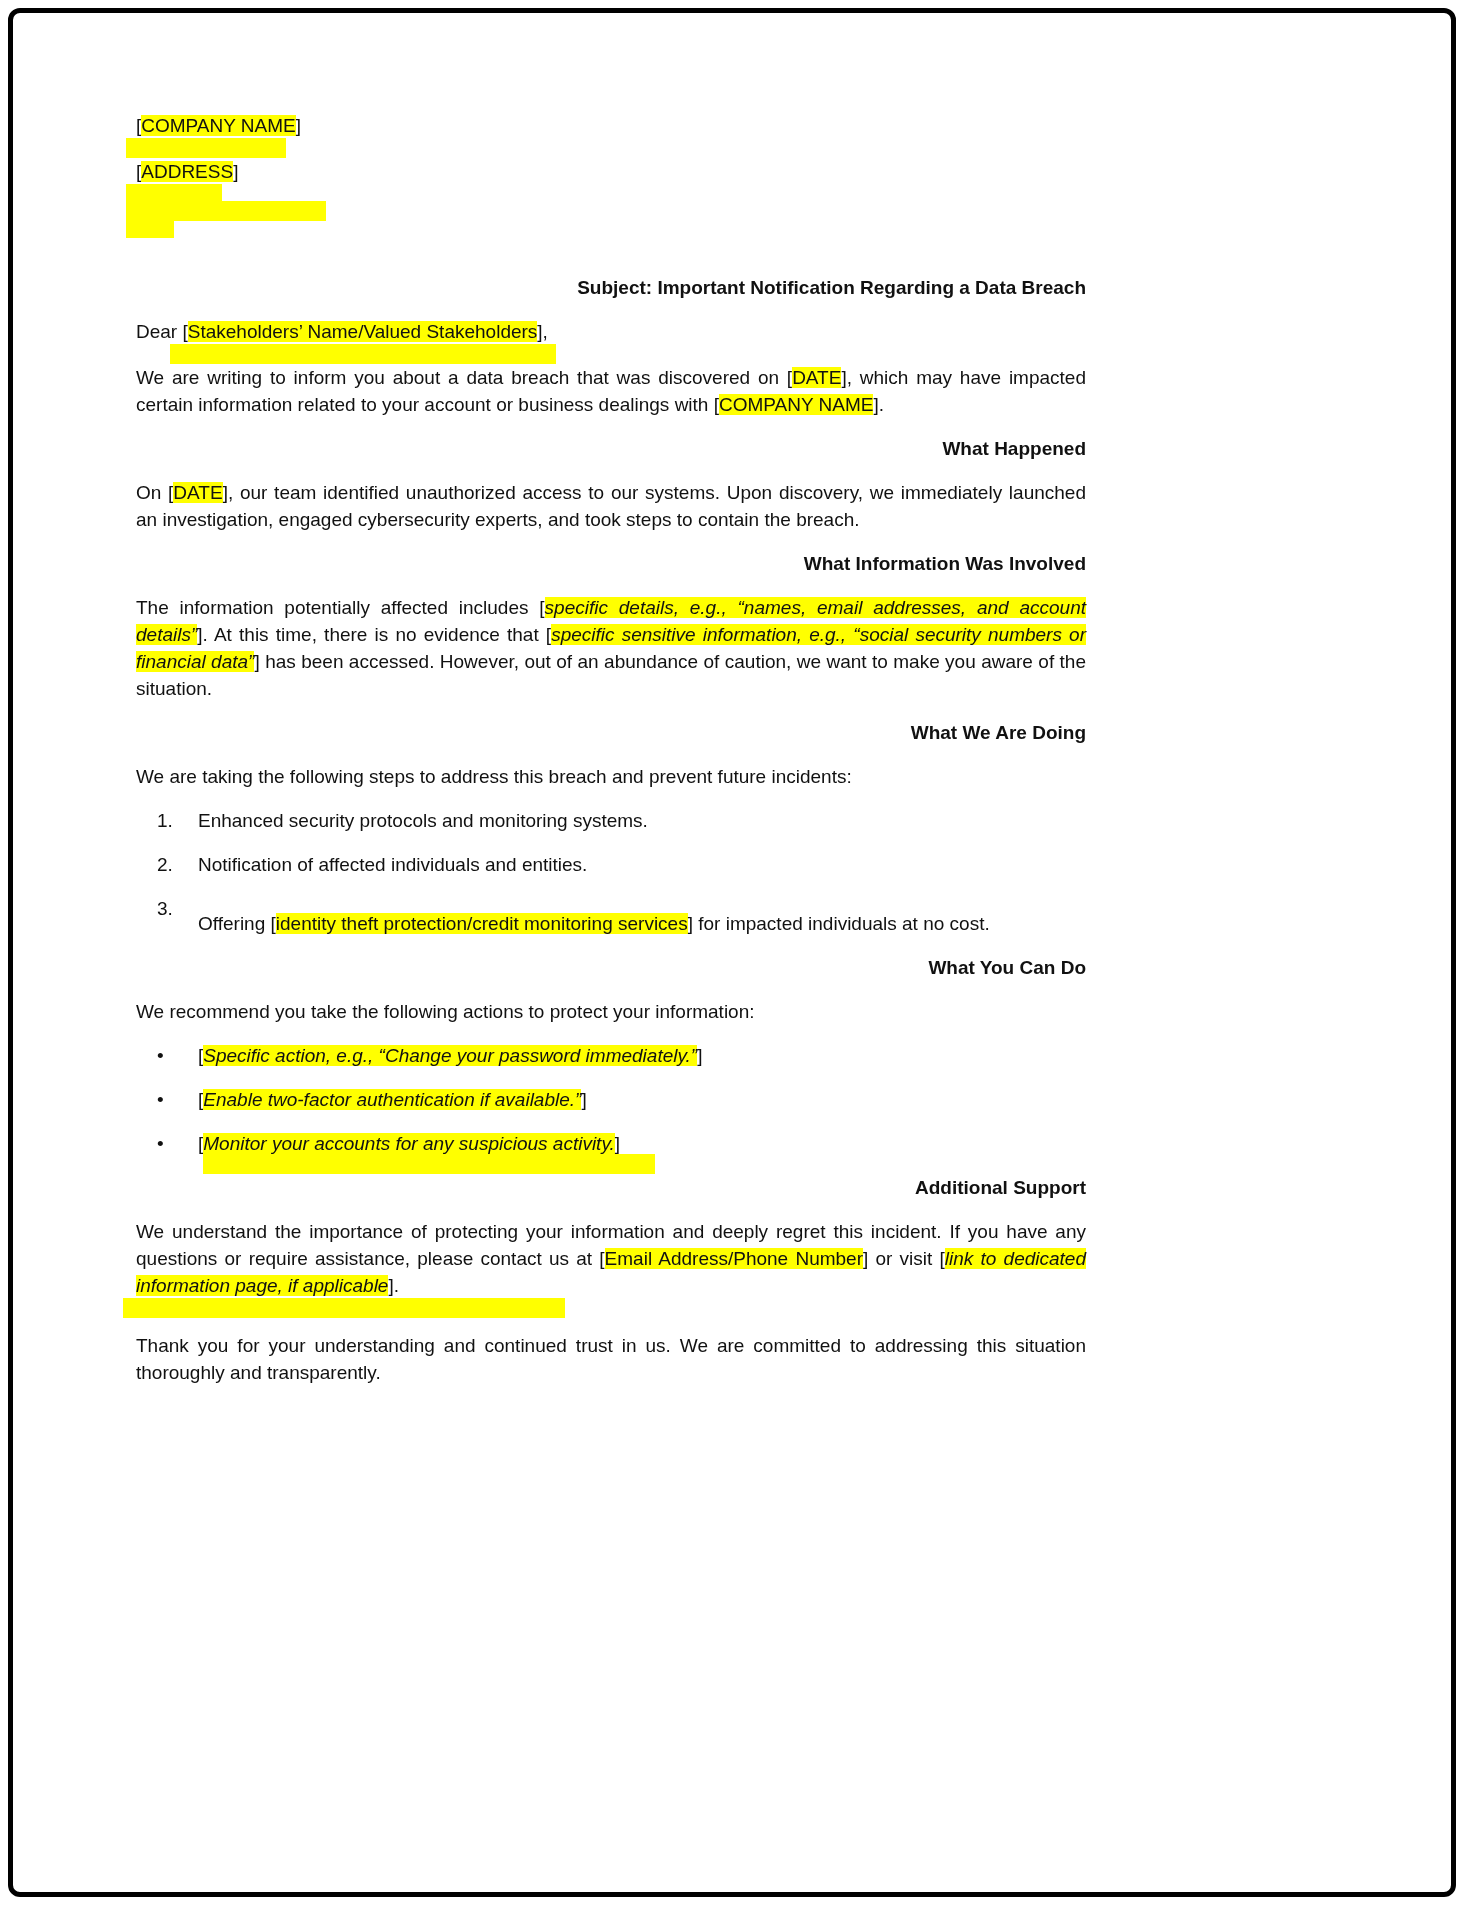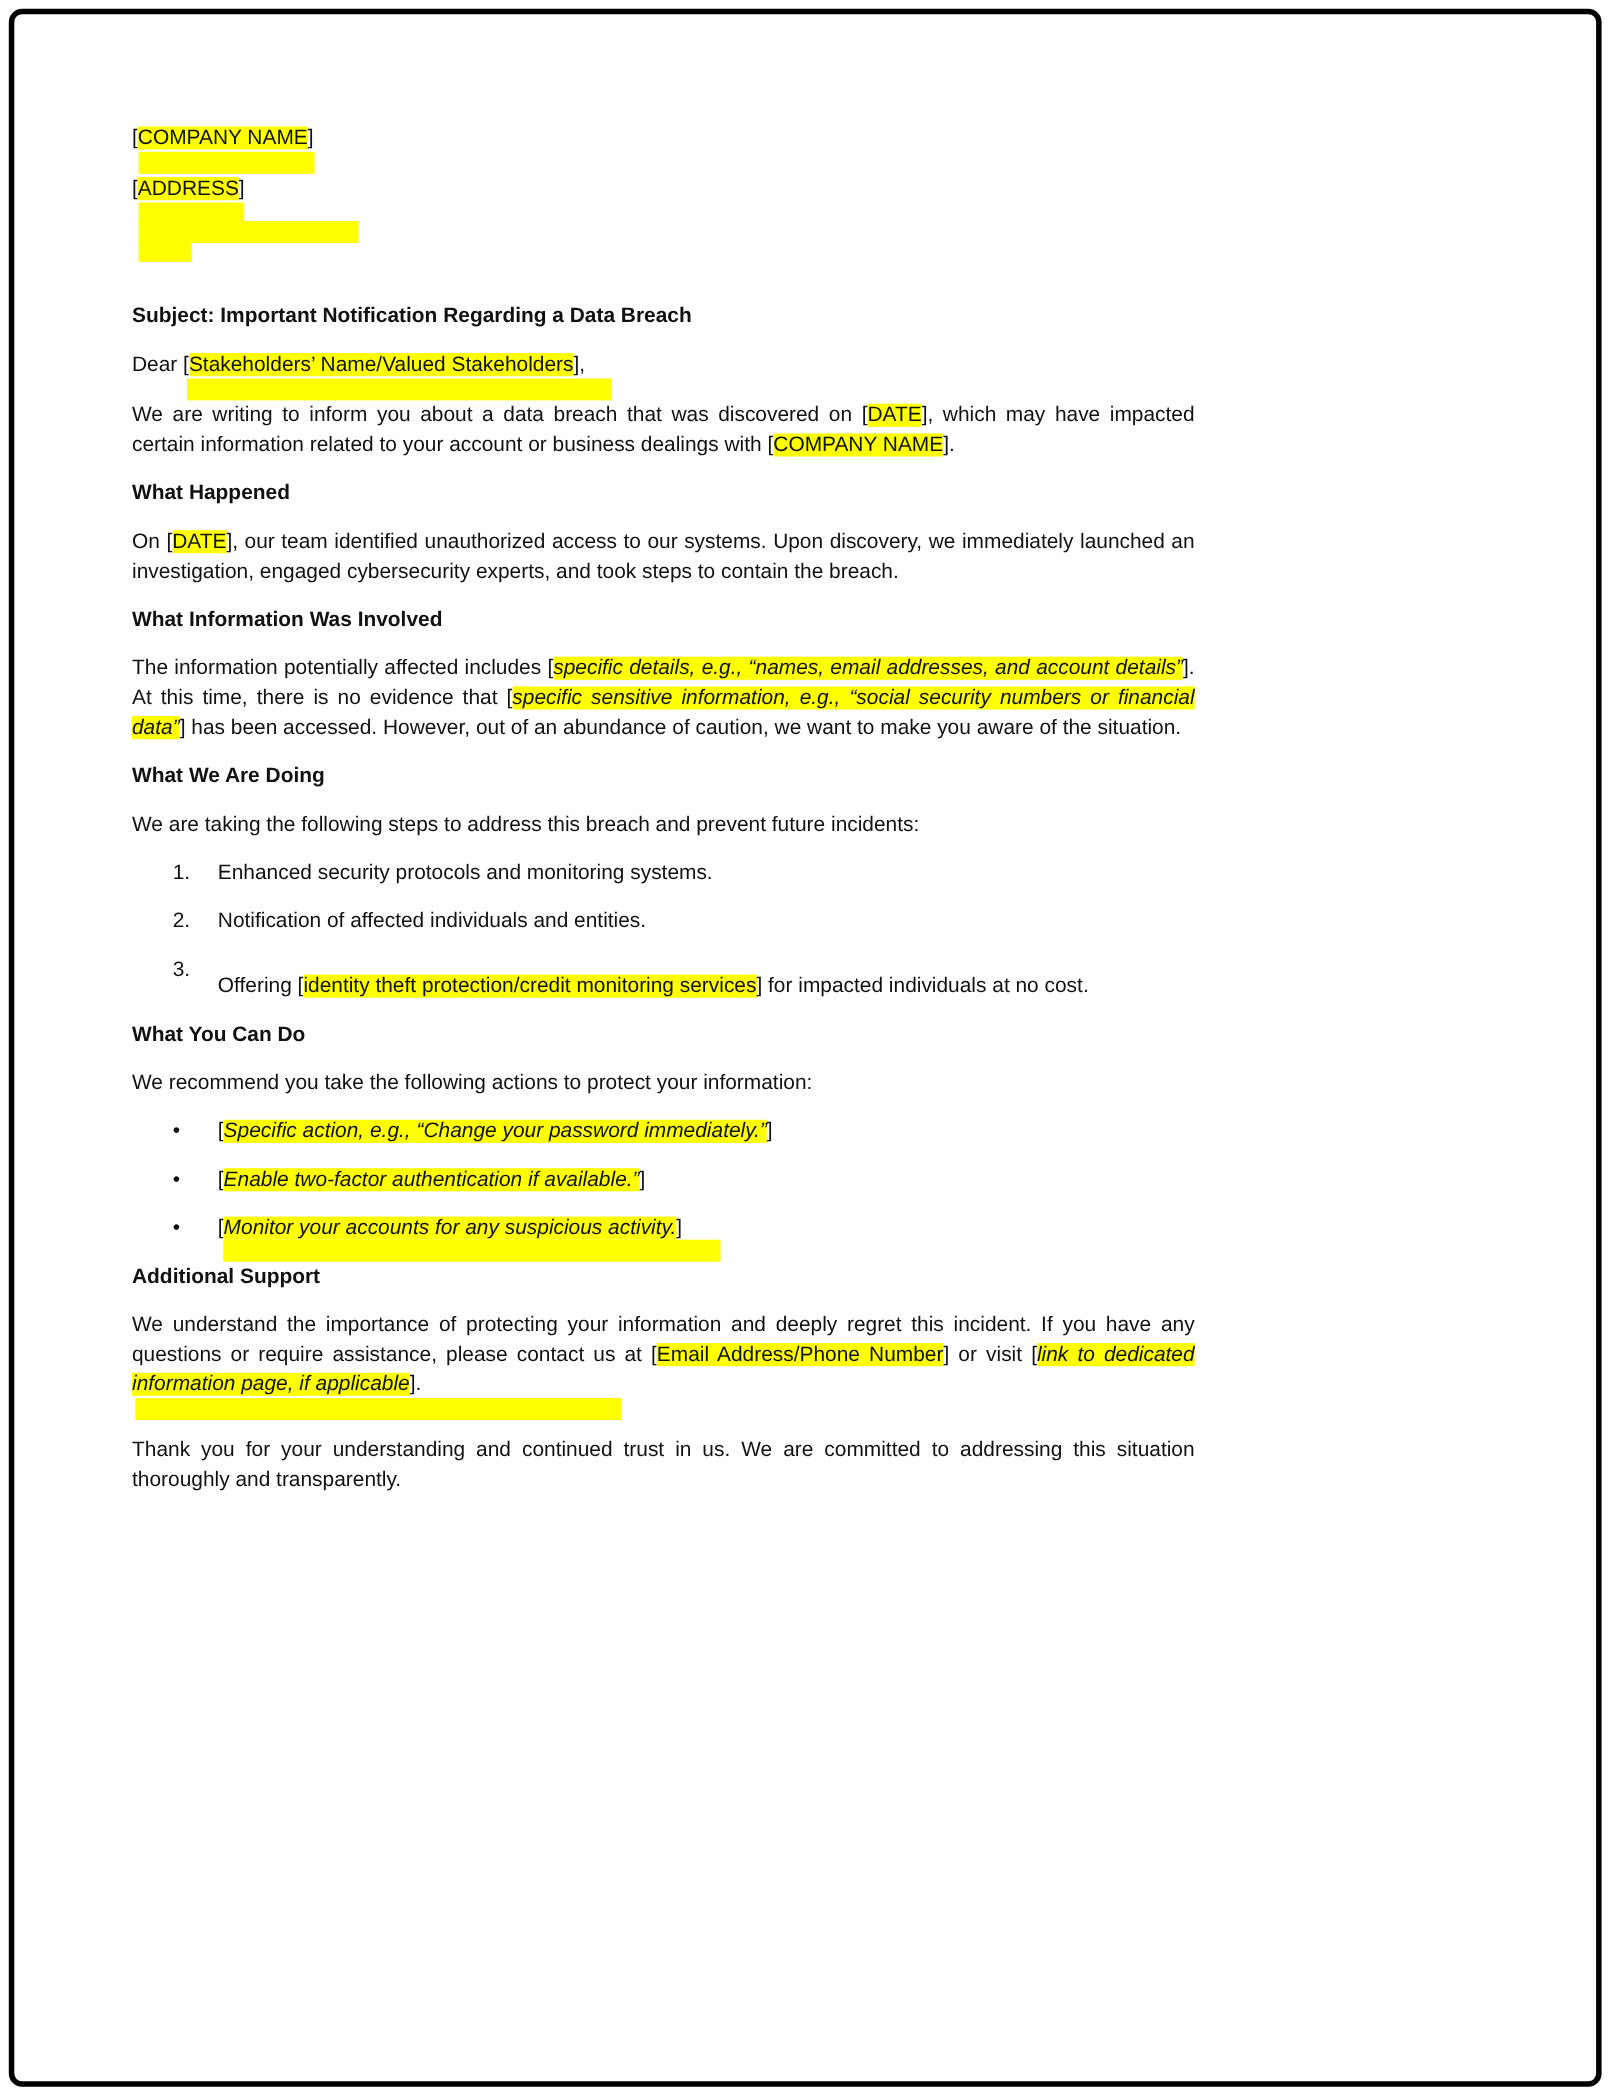--- a/index.html
+++ b/index.html
@@ -20,23 +20,23 @@
     pointer-events: none;
   }
   .content {
     position: absolute;
     left: 120px;
     top: 112px;
     width: 966px;
     font-size: 19px;
     line-height: 27px;
   }
-  p { margin: 0 0 17px 0; }
+  p { margin: 0 0 17px 16px; }
   p.m0 { margin-bottom: 2px; }
-  .heading { font-weight: bold; }
+  .heading { font-weight: bold; text-align: right; }
   .justify { text-align: justify; }
   .hl { background: #ffff00; }
   .i { font-style: italic; }
   .hl-bar {
     background: #ffff00;
     height: 20px;
     margin: -3px 0 0 0;
   }
   .hl-bar.gap-after { margin-bottom: 36px; }
   .list-item {

